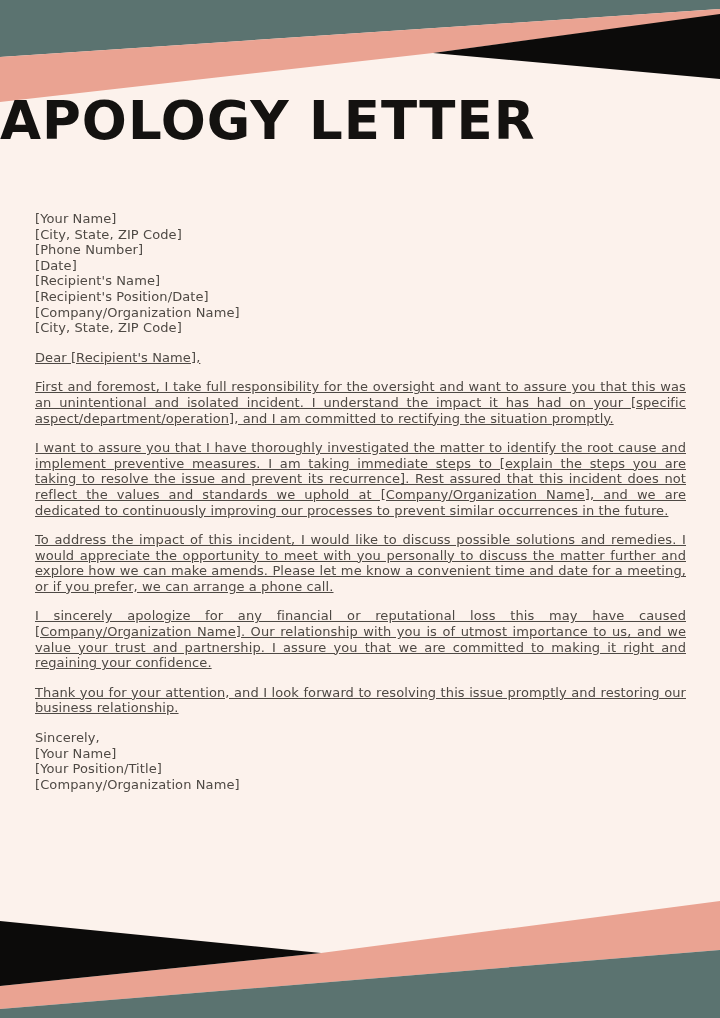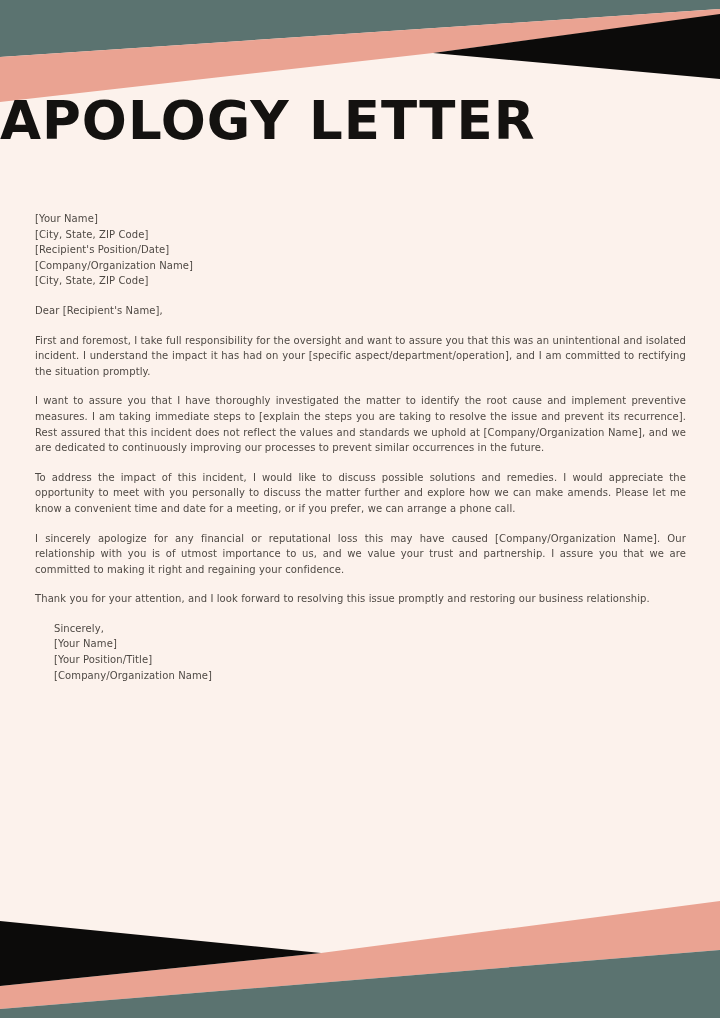--- a/index.html
+++ b/index.html
@@ -36,29 +36,29 @@
     font-weight: bold;
     letter-spacing: 1px;
     line-height: 1;
     color: #141210;
   }
   .letter-body {
     position: absolute;
     top: 211px;
     left: 35px;
     width: 651px;
-    font-size: 10px;
+    font-size: 13px;
     line-height: 15.6px;
     color: #4e4944;
     letter-spacing: 0.1px;
   }
   .block { margin: 0 0 14px 0; }
-  .block:last-child { margin-bottom: 0; margin-left: 19px; }
+  .block:last-child { margin-bottom: 0; }
   .block.left .line { text-align: left; }
-  .block.justify .line { text-align: justify; text-justify: inter-word; }
+  .block.justify .line { text-align: justify; text-justify: inter-word; text-decoration: underline; }
   .line { margin: 0; }
 </style>
 </head>
 <body>
 
 <div class="page">
 
   <svg class="deco" viewBox="0 0 720 1018" xmlns="http://www.w3.org/2000/svg" aria-hidden="true">
     <polygon points="0,0 720,0 720,9 0,57" fill="#5b7370"></polygon>
     <polygon points="0,57 720,9 720,15 433,53 0,102" fill="#eaa392"></polygon>
@@ -67,20 +67,23 @@
     <polygon points="0,921 321,953 0,986" fill="#0c0b0a"></polygon>
     <polygon points="0,1009 720,950 720,1018 0,1018" fill="#5b7370"></polygon>
   </svg>
 
   <h1 class="title">APOLOGY LETTER</h1>
 
   <div class="letter-body">
       <div class="block left">
         <div class="line">[Your Name]</div>
         <div class="line">[City, State, ZIP Code]</div>
+        <div class="line">[Phone Number]</div>
+        <div class="line">[Date]</div>
+        <div class="line">[Recipient's Name]</div>
         <div class="line">[Recipient's Position/Date]</div>
         <div class="line">[Company/Organization Name]</div>
         <div class="line">[City, State, ZIP Code]</div>
       </div>
       <div class="block justify">
         <div class="line">Dear [Recipient's Name],</div>
       </div>
       <div class="block justify">
         <div class="line">First and foremost, I take full responsibility for the oversight and want to assure you that this was an unintentional and isolated incident. I understand the impact it has had on your [specific aspect/department/operation], and I am committed to rectifying the situation promptly.</div>
       </div>

